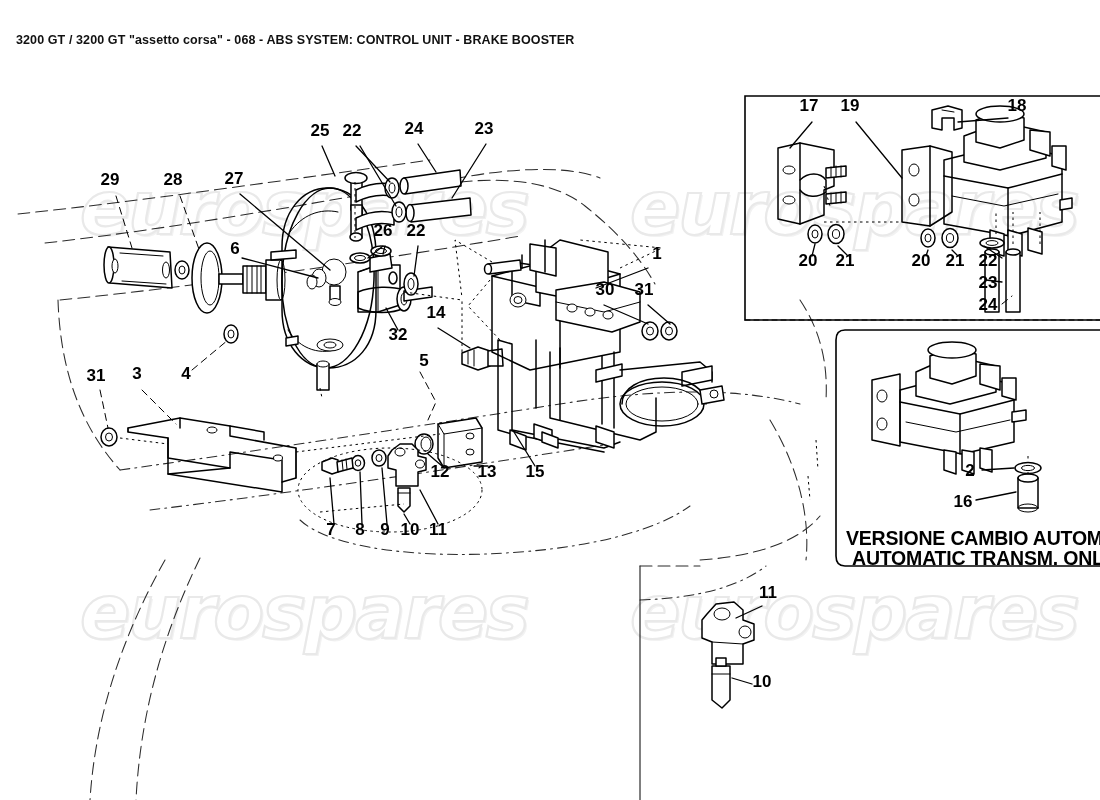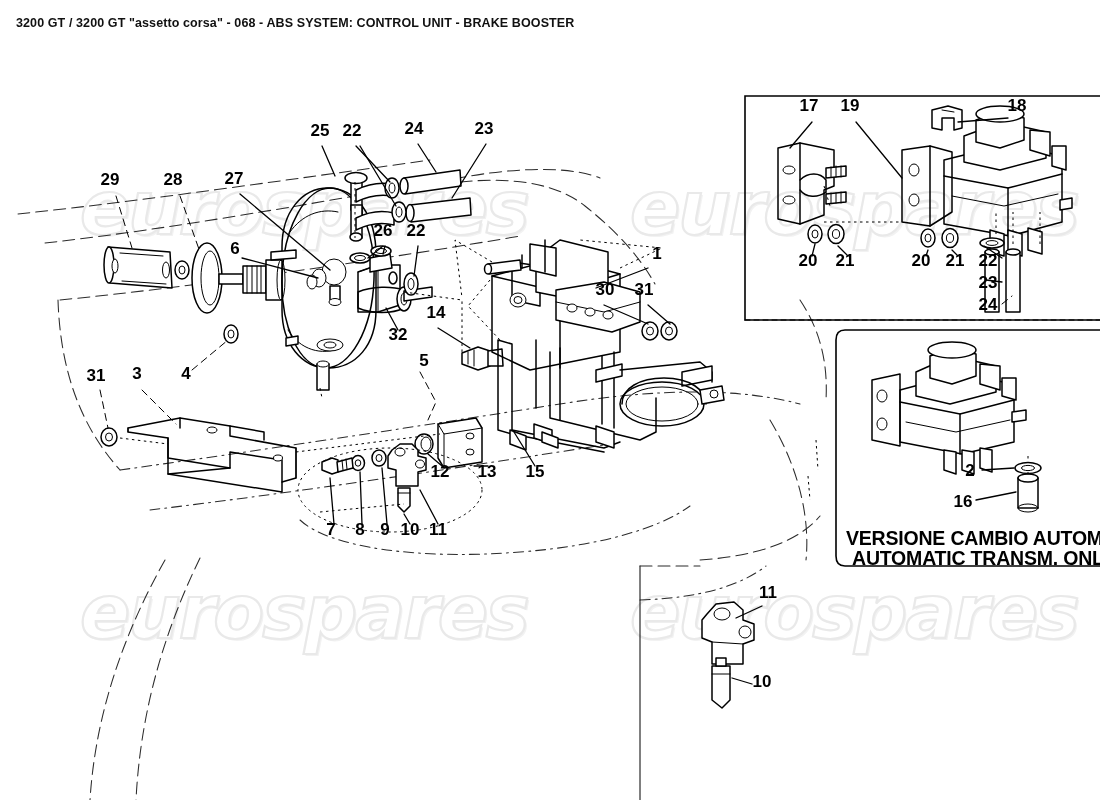--- a/index.html
+++ b/index.html
@@ -1,19 +1,19 @@
 <!DOCTYPE html>
 <html><head>
 <meta charset="utf-8">
 <style>
   html,body{margin:0;padding:0;background:#fff;}
   body{width:1100px;height:800px;position:relative;overflow:hidden;
        font-family:"Liberation Sans","DejaVu Sans",sans-serif;}
   #stage{position:absolute;left:0;top:0;width:1100px;height:800px;background:#ffffff;}
-  #title{position:absolute;left:16px;top:16px;font-size:12.5px;font-weight:bold;
+  #title{position:absolute;left:16px;top:33px;font-size:12.5px;font-weight:bold;
          color:#111;letter-spacing:.1px;white-space:nowrap;}
   svg{position:absolute;left:0;top:0;width:1100px;height:800px;}
   .lbl{font-family:"Liberation Sans","DejaVu Sans",sans-serif;font-weight:bold;
        font-size:17px;fill:#000;}
   .cap{font-family:"Liberation Sans","DejaVu Sans",sans-serif;font-weight:bold;
        font-size:19.5px;fill:#000;letter-spacing:-.2px;}
   .wm{font-family:"DejaVu Sans",sans-serif;font-weight:bold;font-style:italic;
       font-size:74px;fill:#ffffff;stroke:#e9e9e9;stroke-width:2.2;letter-spacing:-2px;}
   .wmsh{font-family:"DejaVu Sans",sans-serif;font-weight:bold;font-style:italic;
       font-size:74px;fill:#f2f2f2;letter-spacing:-2px;}

